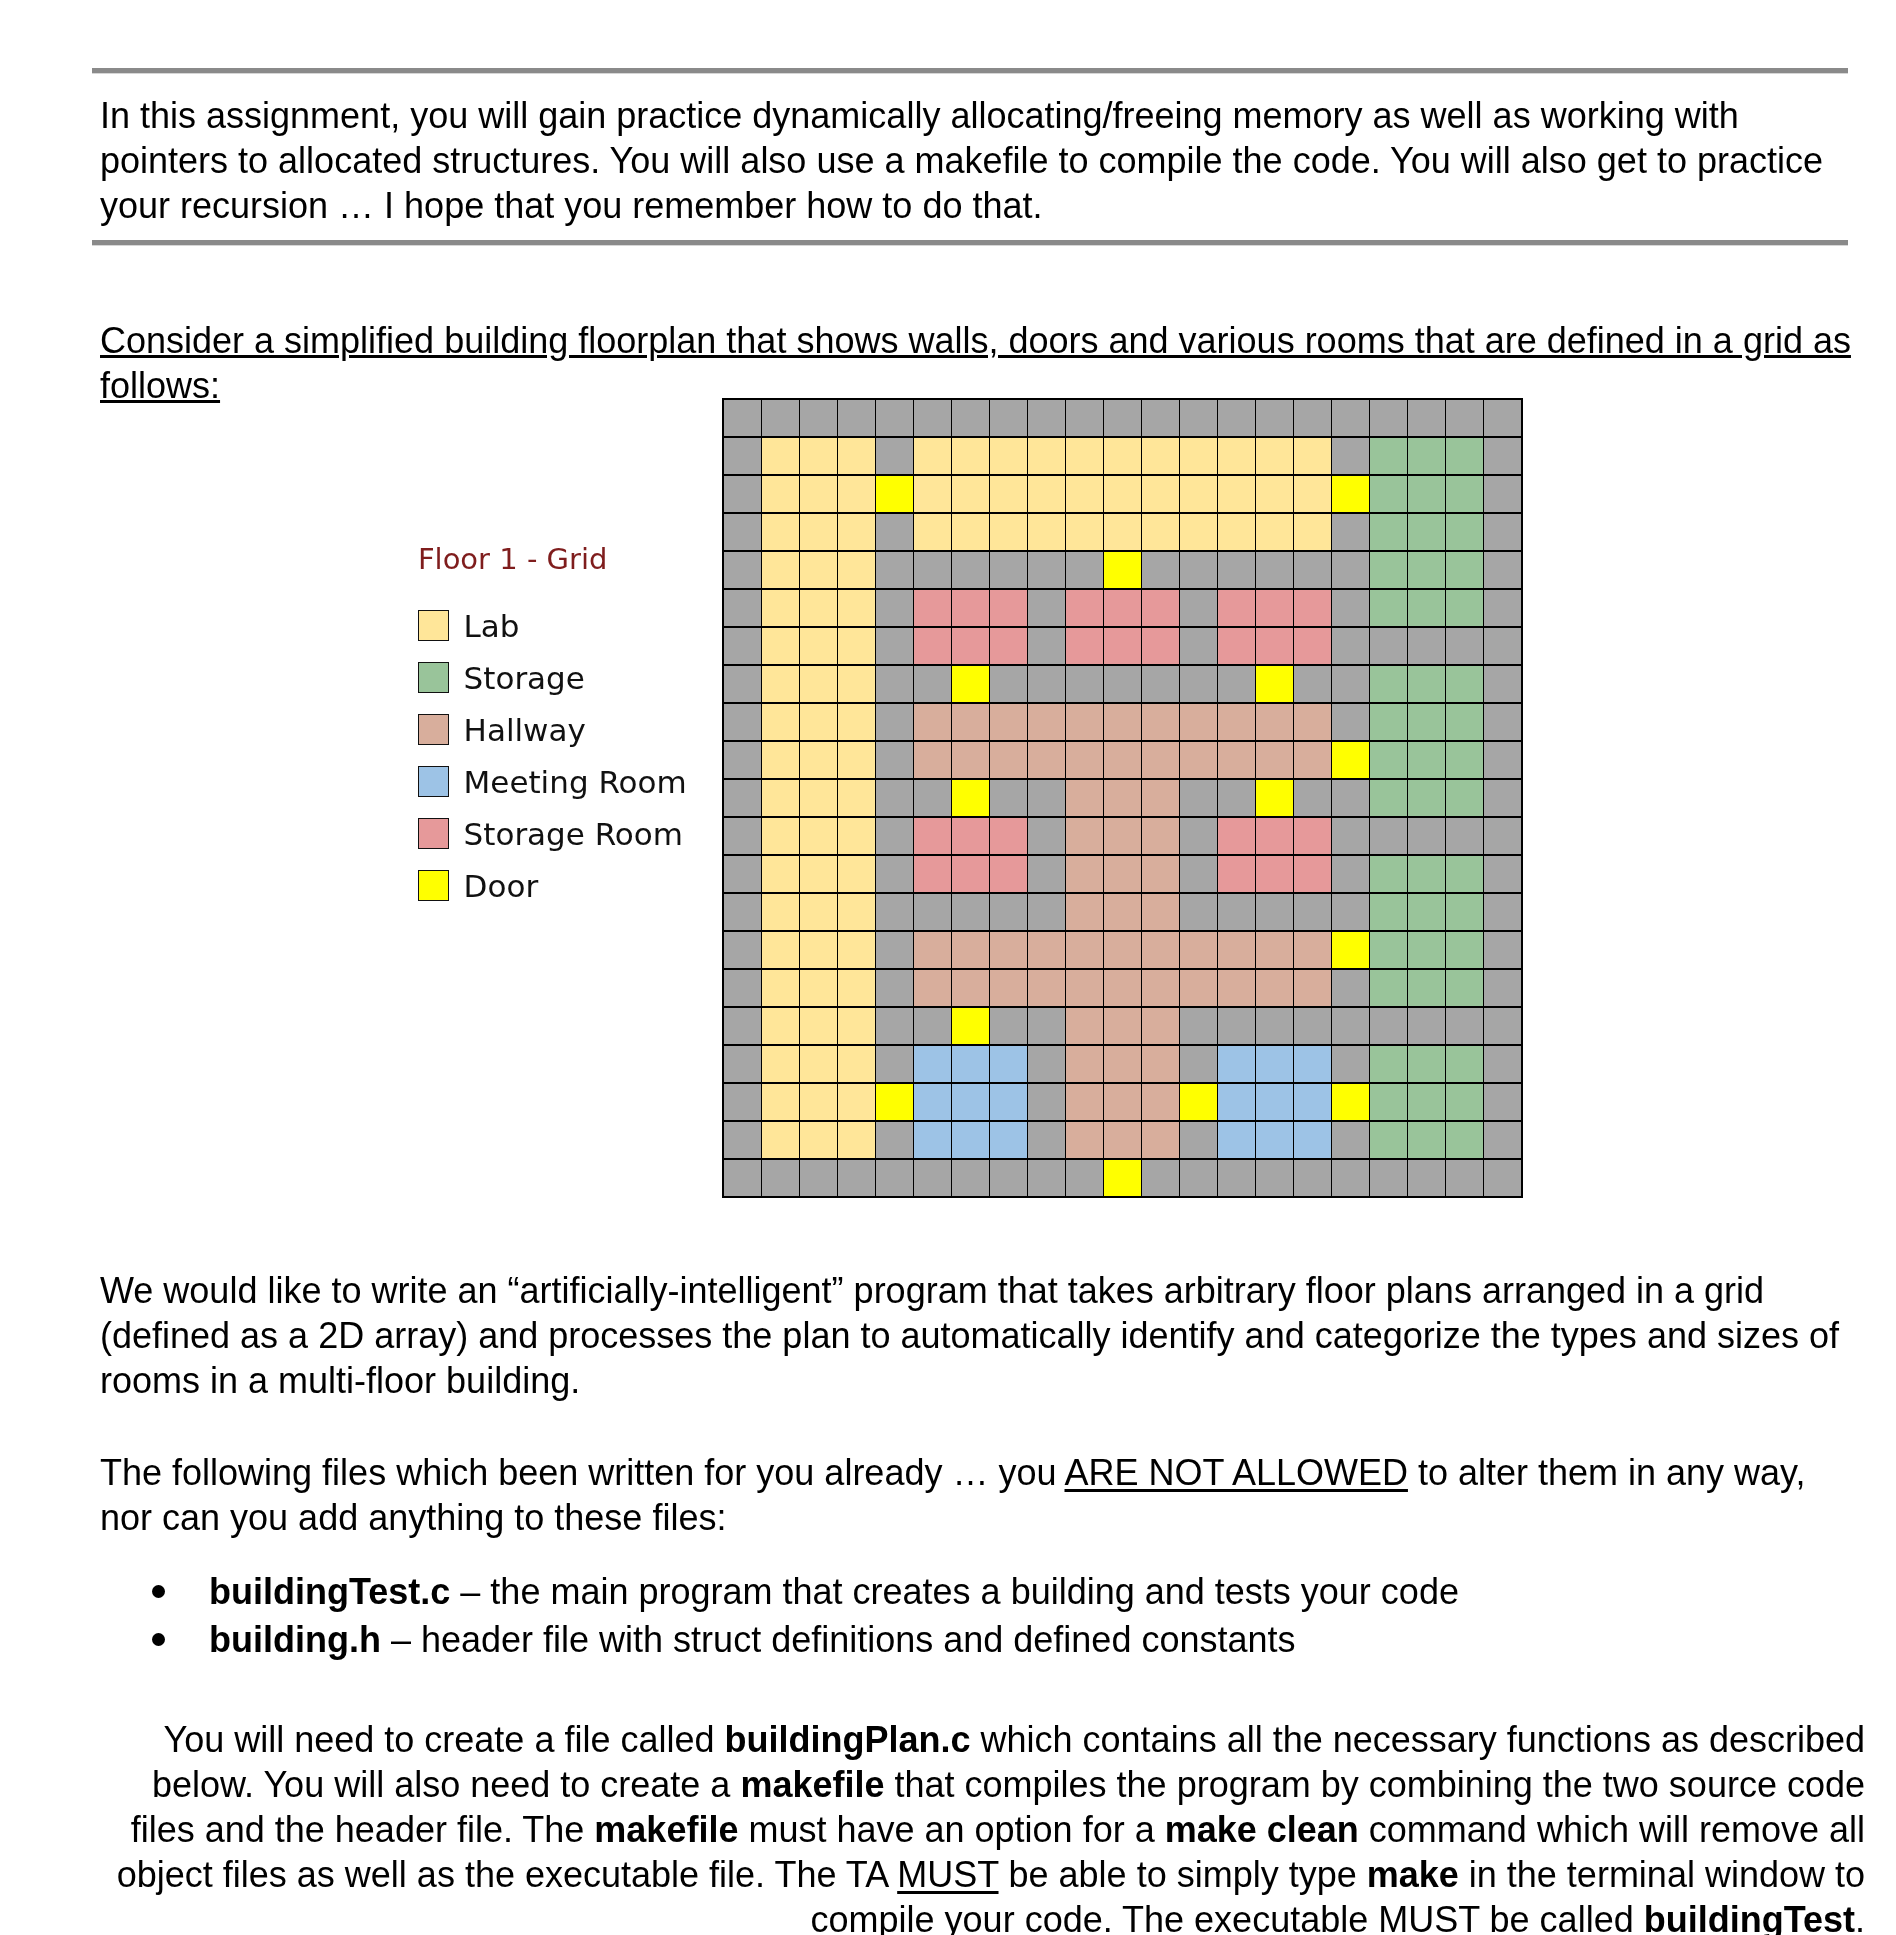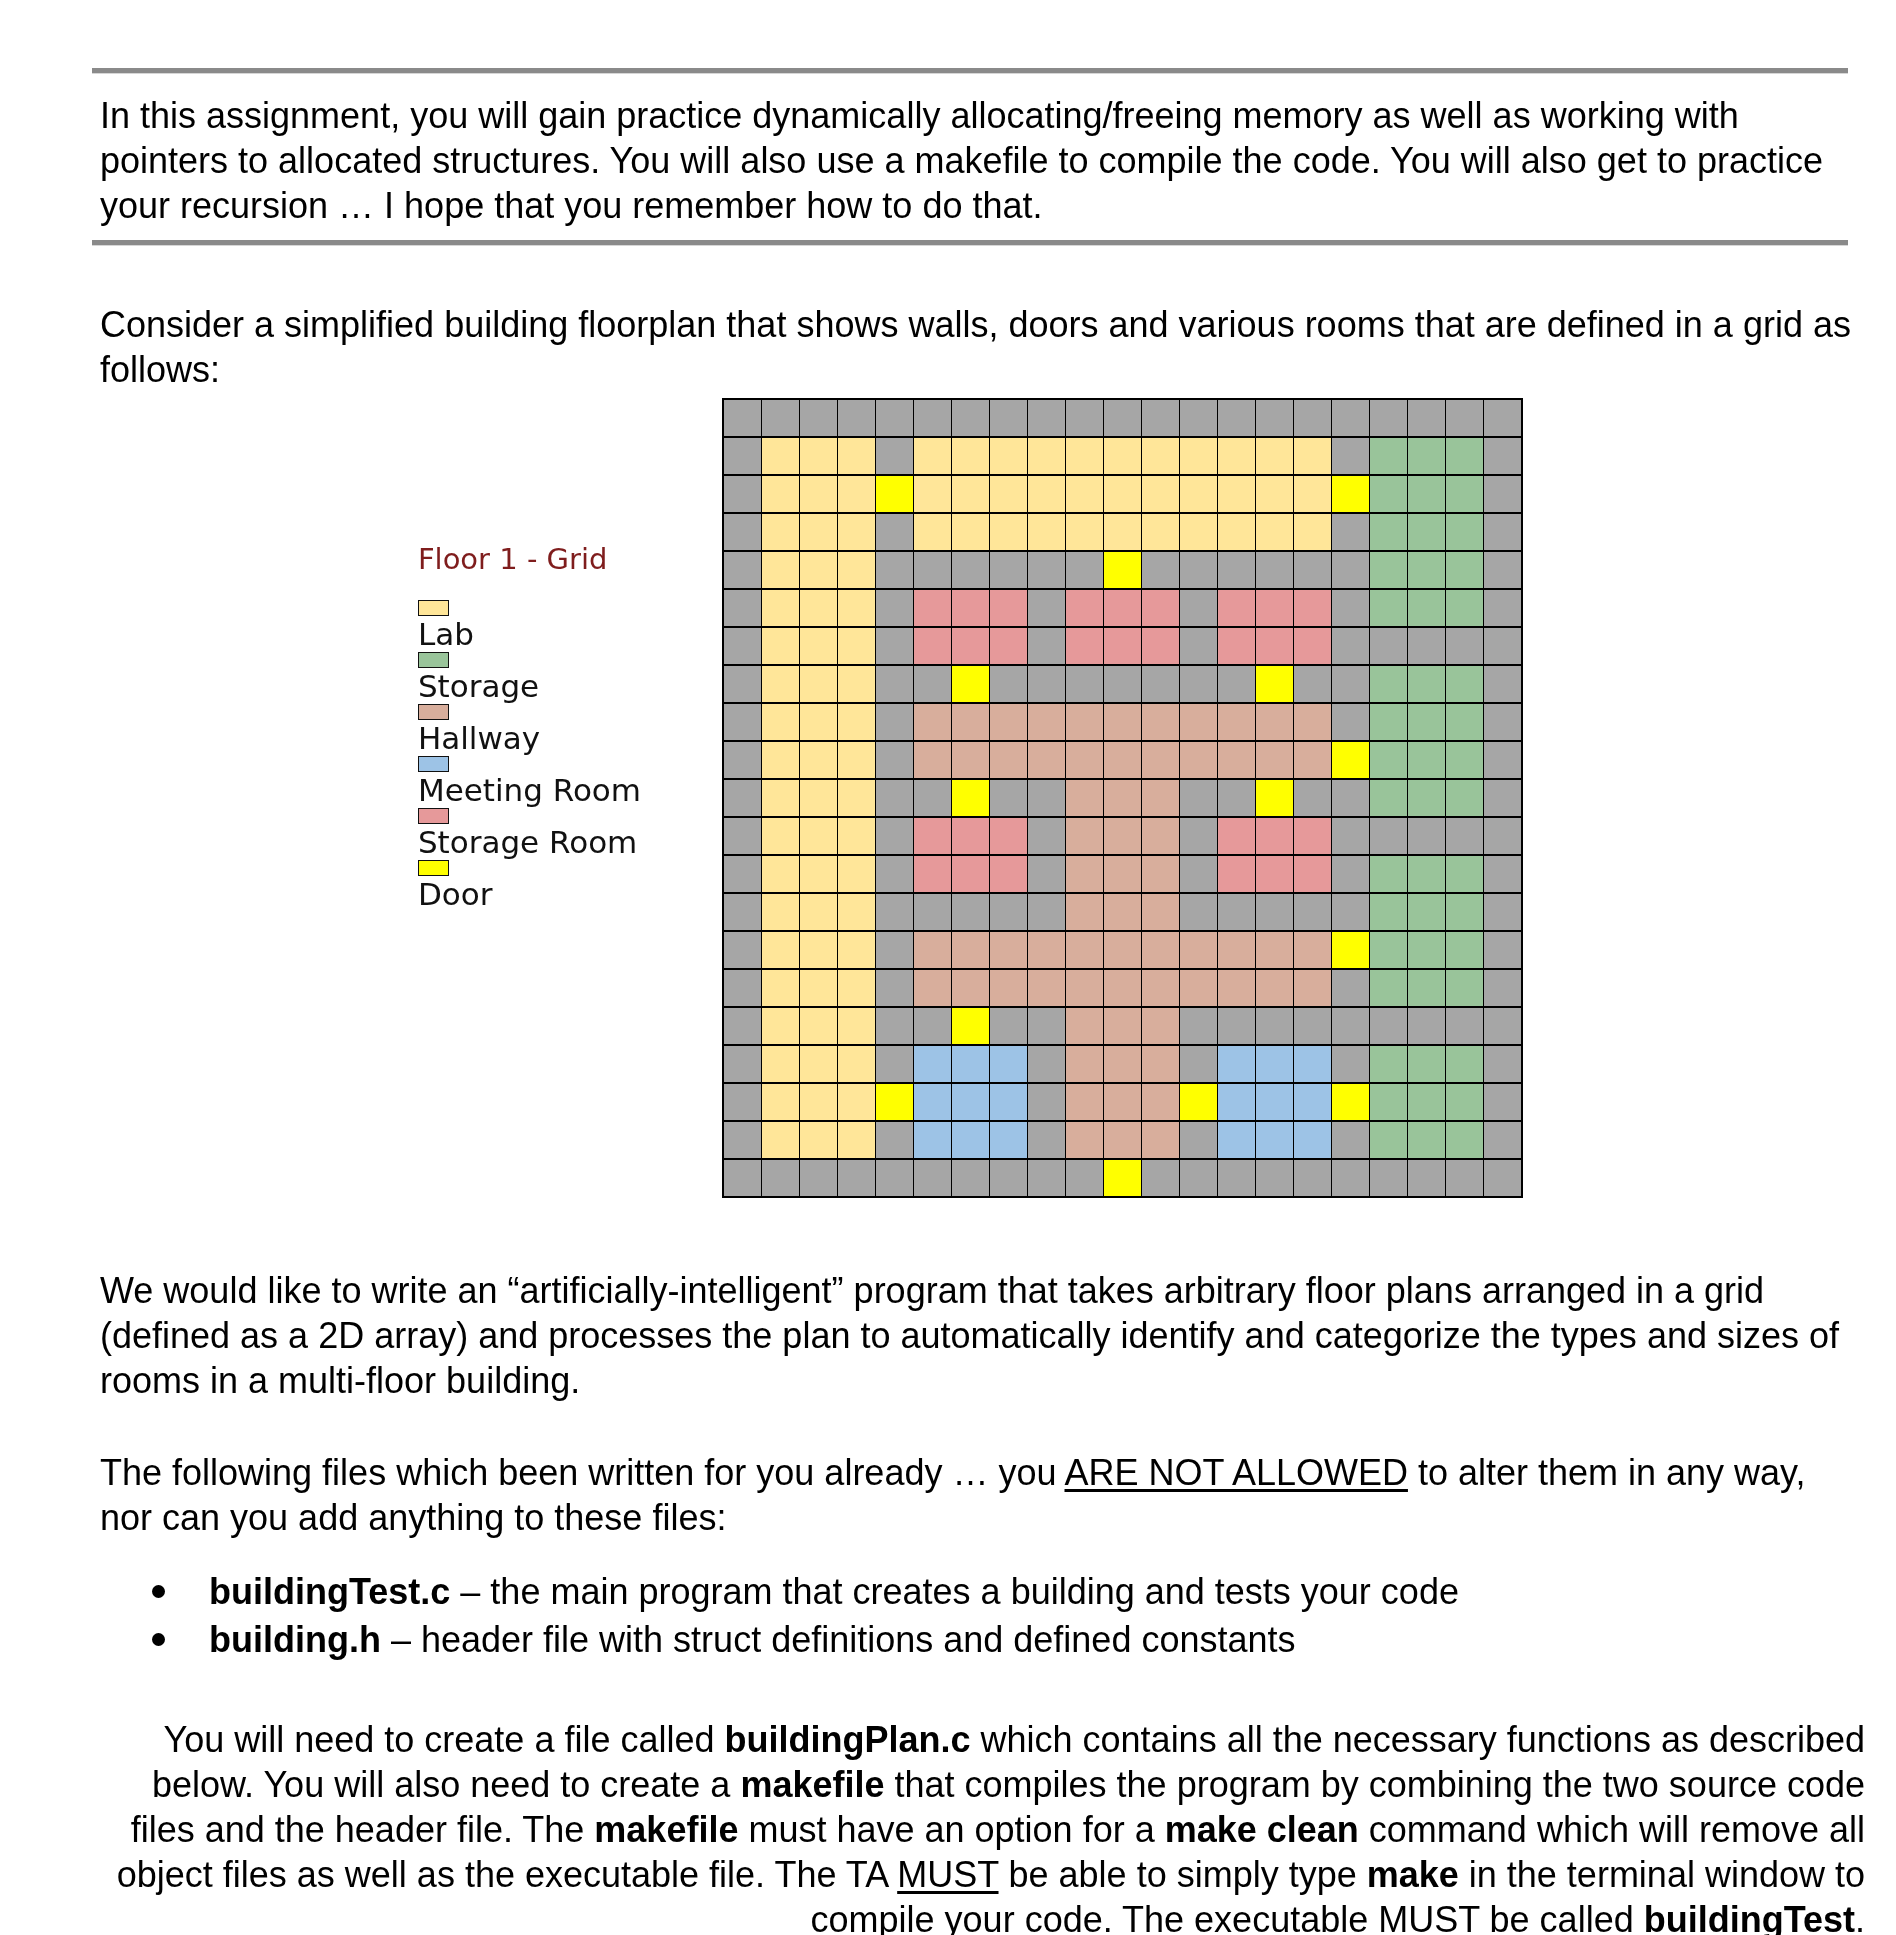--- a/index.html
+++ b/index.html
@@ -13,21 +13,21 @@
     font-size: 36px; line-height: 45px; margin: 8px;
   }
   .para b { font-weight: bold; }
   .para u { text-underline-offset: 3.9px; text-decoration-thickness: 3.1px; }
   .bullets { position: absolute; left: 92px; width: 1742px; font-size: 36px; line-height: 48px; margin: 0; padding: 0; list-style: none; }
   .bullets li { position: relative; padding-left: 117px; }
   .bullets li .dot { position: absolute; left: 60px; top: 17px; width: 13px; height: 13px; border-radius: 50%; background: #000; }
 
   .legend { position: absolute; left: 414px; top: 542px; font-family: "DejaVu Sans", sans-serif; }
   .legend-title { font-size: 29px; color: #7f1d1d; margin: 0 0 22.5px 3.9px; line-height: 35px; }
-  .legend-item { display: flex; align-items: flex-start; height: 52px; margin-left: 3.9px; flex-direction: column; }
+  .legend-item { display: flex; align-items: center; height: 52px; margin-left: 3.9px; }
   .legend-swatch { width: 31px; height: 31px; border: 1.9px solid #111; box-sizing: border-box; margin-right: 14.7px; }
   .legend-label { font-size: 31px; color: #111; }
 
   .grid {
     position: absolute; left: 722px; top: 398px; width: 801px; height: 800px;
     display: grid; grid-template-columns: repeat(21, 1fr); grid-template-rows: repeat(21, 1fr);
     border: 2.3px solid #000; box-sizing: border-box; background: #000; gap: 1.5px;
   }
   .cell { box-sizing: border-box; }
   .c-W { background: #a6a6a6; }
@@ -40,21 +40,21 @@
 </style>
 </head>
 <body>
 
 <div class="rule" style="top:68px;"></div>
 
 <p class="para" style="top:85px;">In this assignment, you will gain practice dynamically allocating/freeing memory as well as working with pointers to allocated structures. You will also use a makefile to compile the code.   You will also get to practice your recursion … I hope that you remember how to do that.</p>
 
 <div class="rule" style="top:240px;"></div>
 
-<p class="para" style="top:294px;">Consider a simplified building floorplan that shows walls, doors and various rooms that are defined in a grid as follows:</p>
+<p class="para" style="top:310px;text-decoration:underline;">Consider a simplified building floorplan that shows walls, doors and various rooms that are defined in a grid as follows:</p>
 
 <div class="legend">
   <div class="legend-title">Floor 1 - Grid</div>
   <div id="legend-items">
       <div class="legend-item">
         <span class="legend-swatch" style="background: rgb(255, 230, 153);"></span>
         <span class="legend-label">Lab</span>
       </div>
       <div class="legend-item">
         <span class="legend-swatch" style="background: rgb(153, 196, 154);"></span>

